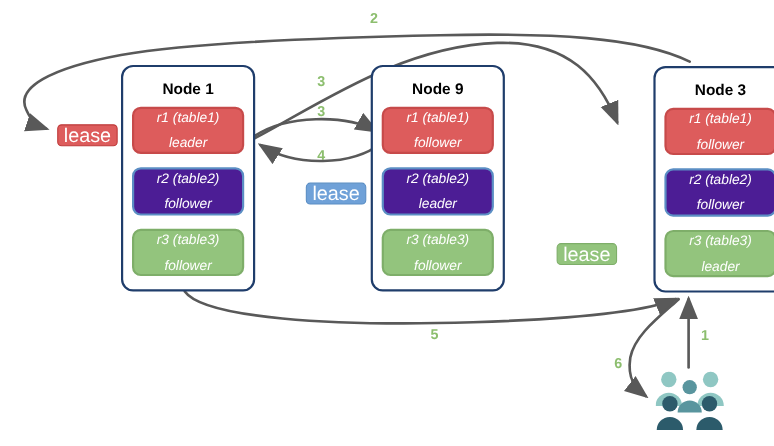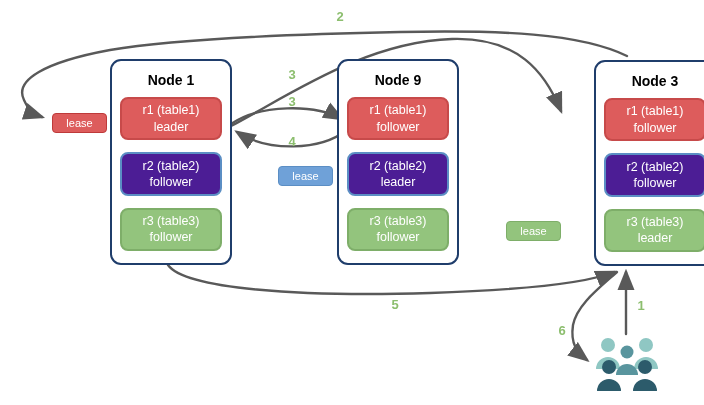--- a/index.html
+++ b/index.html
@@ -13,32 +13,32 @@
   .node{
     position:absolute;width:122px;height:206px;box-sizing:border-box;
     background:#ffffff;border:2px solid #1F3D6B;border-radius:11px;
     display:flex;flex-direction:column;align-items:center;
   }
   .node-title{
     margin-top:11px;margin-bottom:9px;font-size:14px;font-weight:bold;color:#000000;
   }
   .replica{
     width:102px;height:44px;border-radius:8px;box-sizing:border-box;
-    display:flex;flex-direction:column;align-items:center;justify-content:center;
+    display:flex;flex-direction:column;align-items:center;justify-content:space-between;
     color:#ffffff;font-size:12.5px;line-height:1.3;text-align:center;
-    margin-bottom:12px;border:2px solid transparent;
+    margin-bottom:12px;border:2px solid transparent;font-style:italic;
   }
   .replica.red{background:#DD5C5C;border-color:#C74A4A;}
   .replica.blue{background:#4c1d95;border-color:#5B8EC4;}
   .replica.green{background:#93C47D;border-color:#7EAE69;}
 
   .lease{
     position:absolute;width:55px;height:20px;box-sizing:border-box;border-radius:4px;
     display:flex;align-items:center;justify-content:center;
-    color:#ffffff;font-size:11px;
+    color:#ffffff;font-size:18px;
   }
   .lease-red{background:#DD5C5C;border:1.5px solid #BE3A3A;}
   .lease-blue{background:#6FA1D8;border:1.5px solid #5B8EC4;}
   .lease-green{background:#93C47D;border:1.5px solid #7EAE69;}
 
   .step{
     position:absolute;transform:translate(-50%,-50%);
     font-size:13px;font-weight:bold;color:#8CBE6E;
   }
   .users{position:absolute;left:596px;top:336px;}

